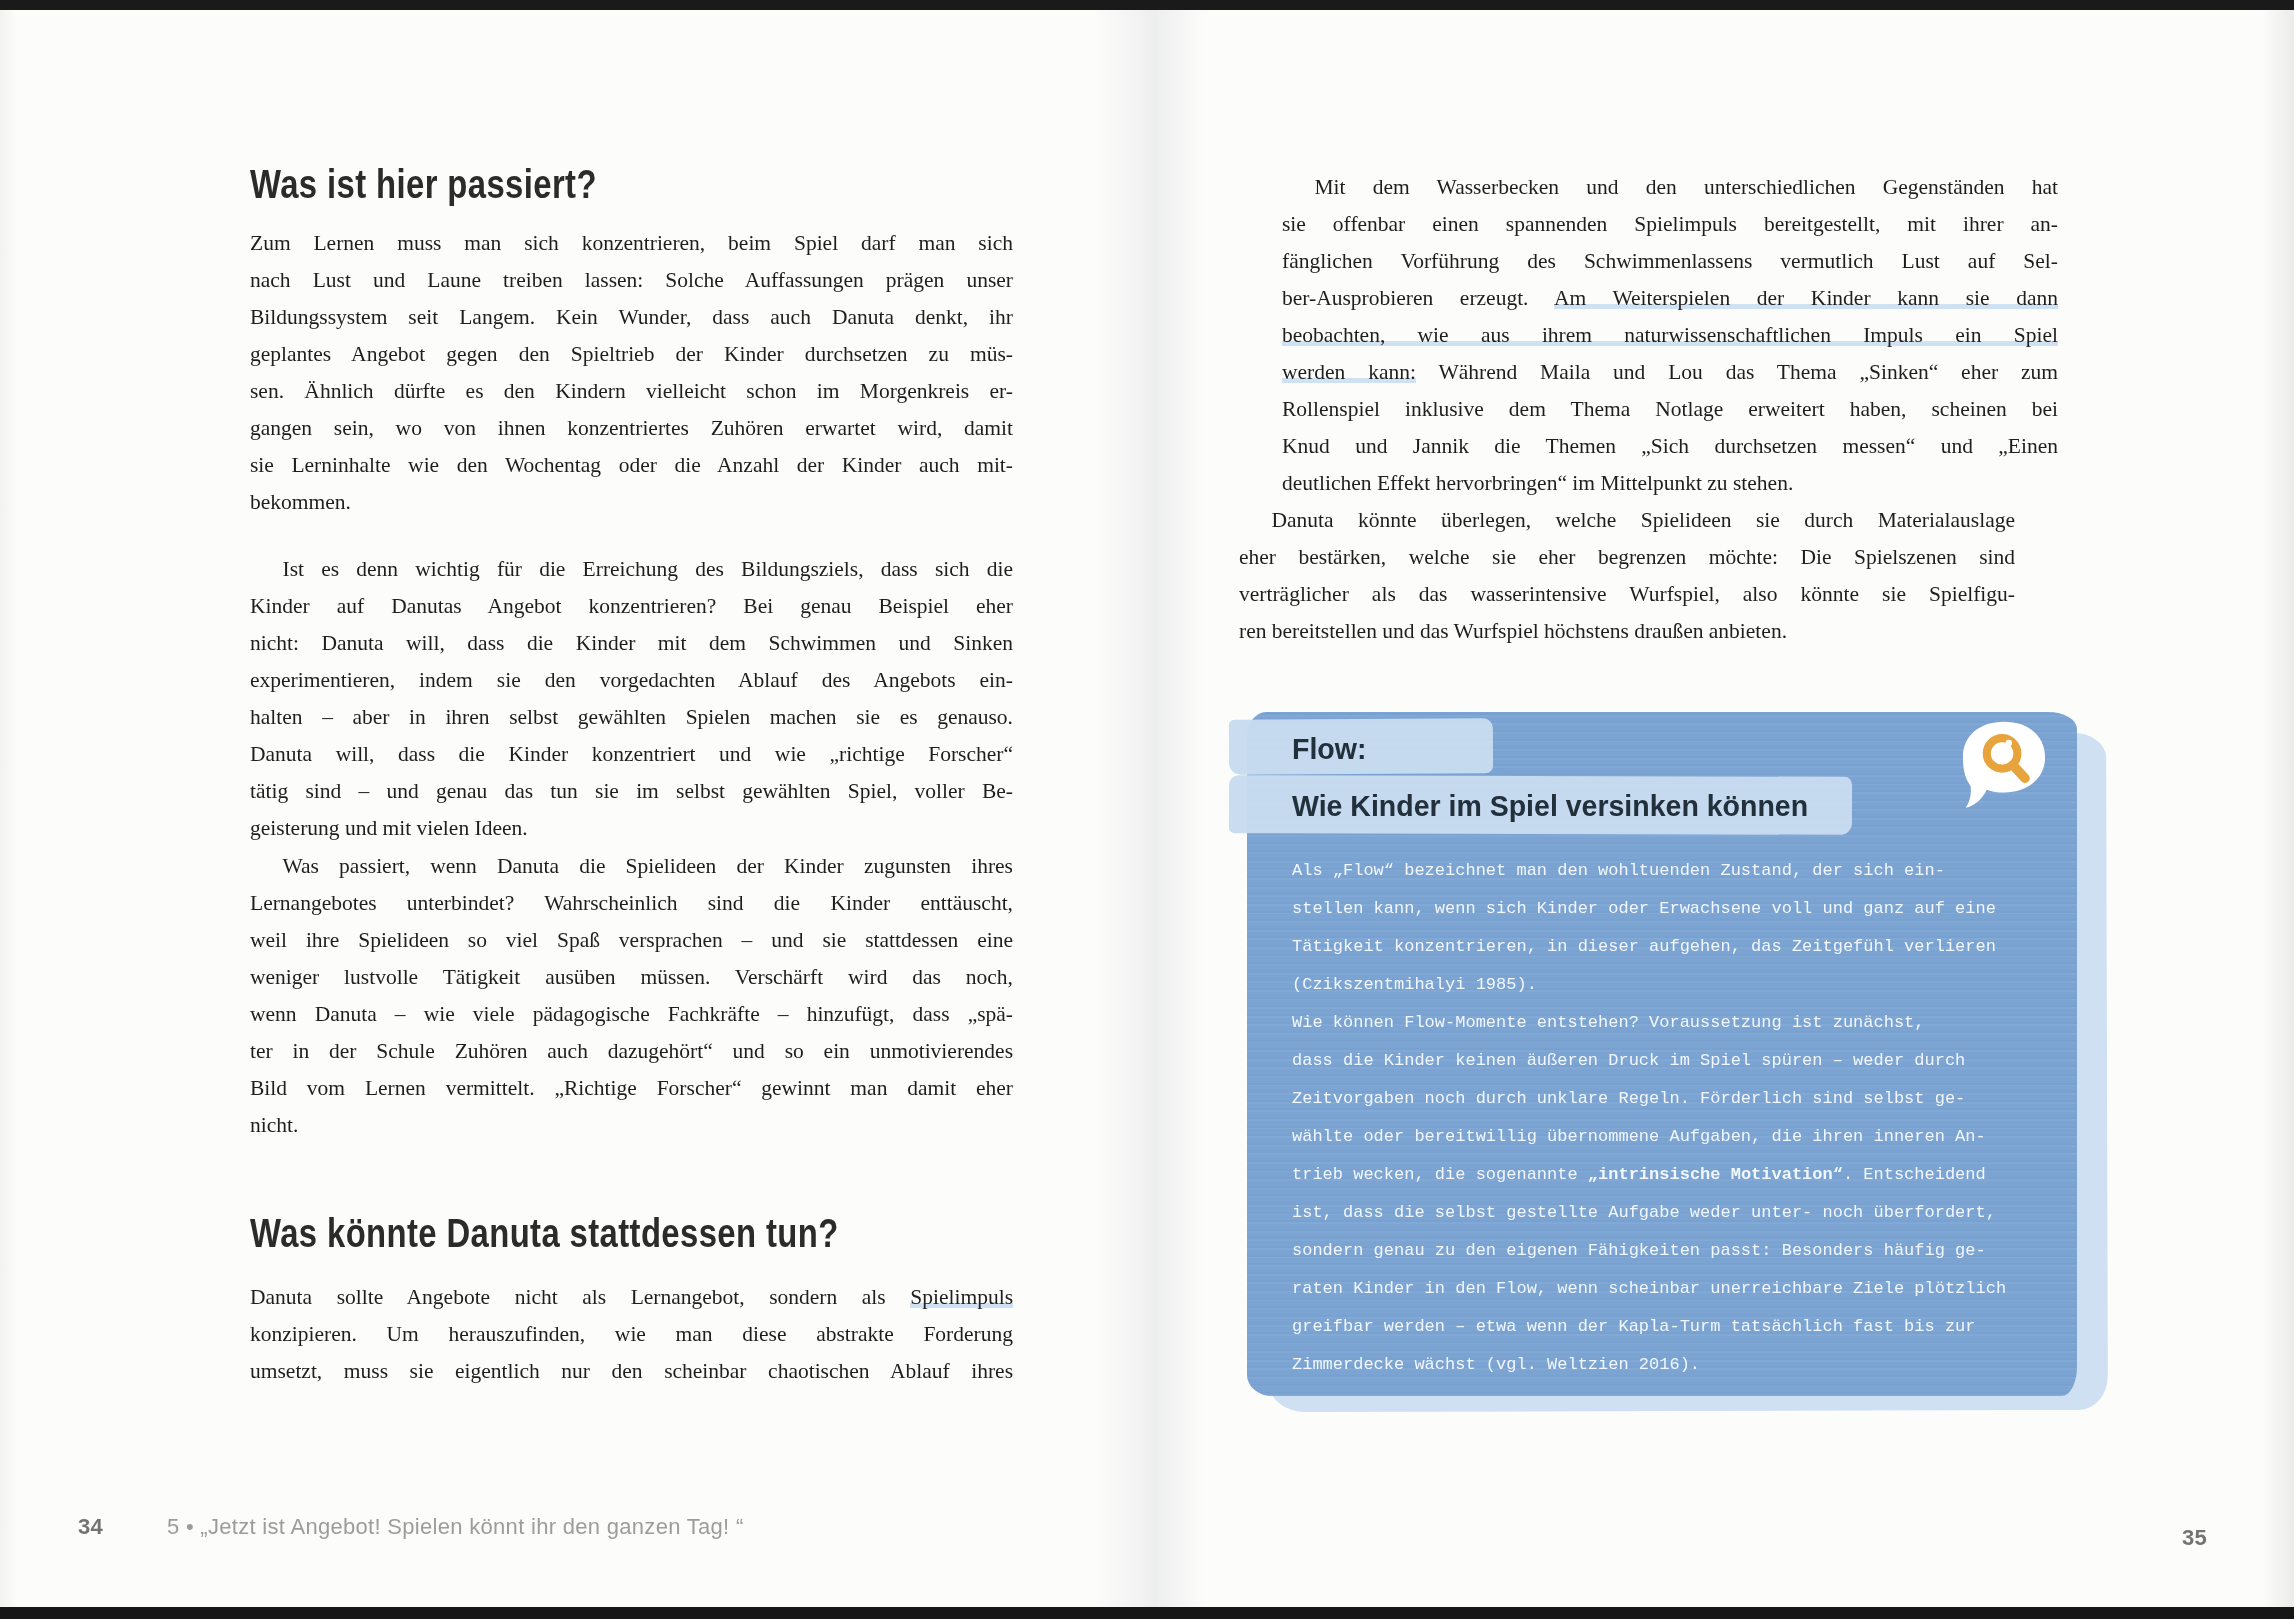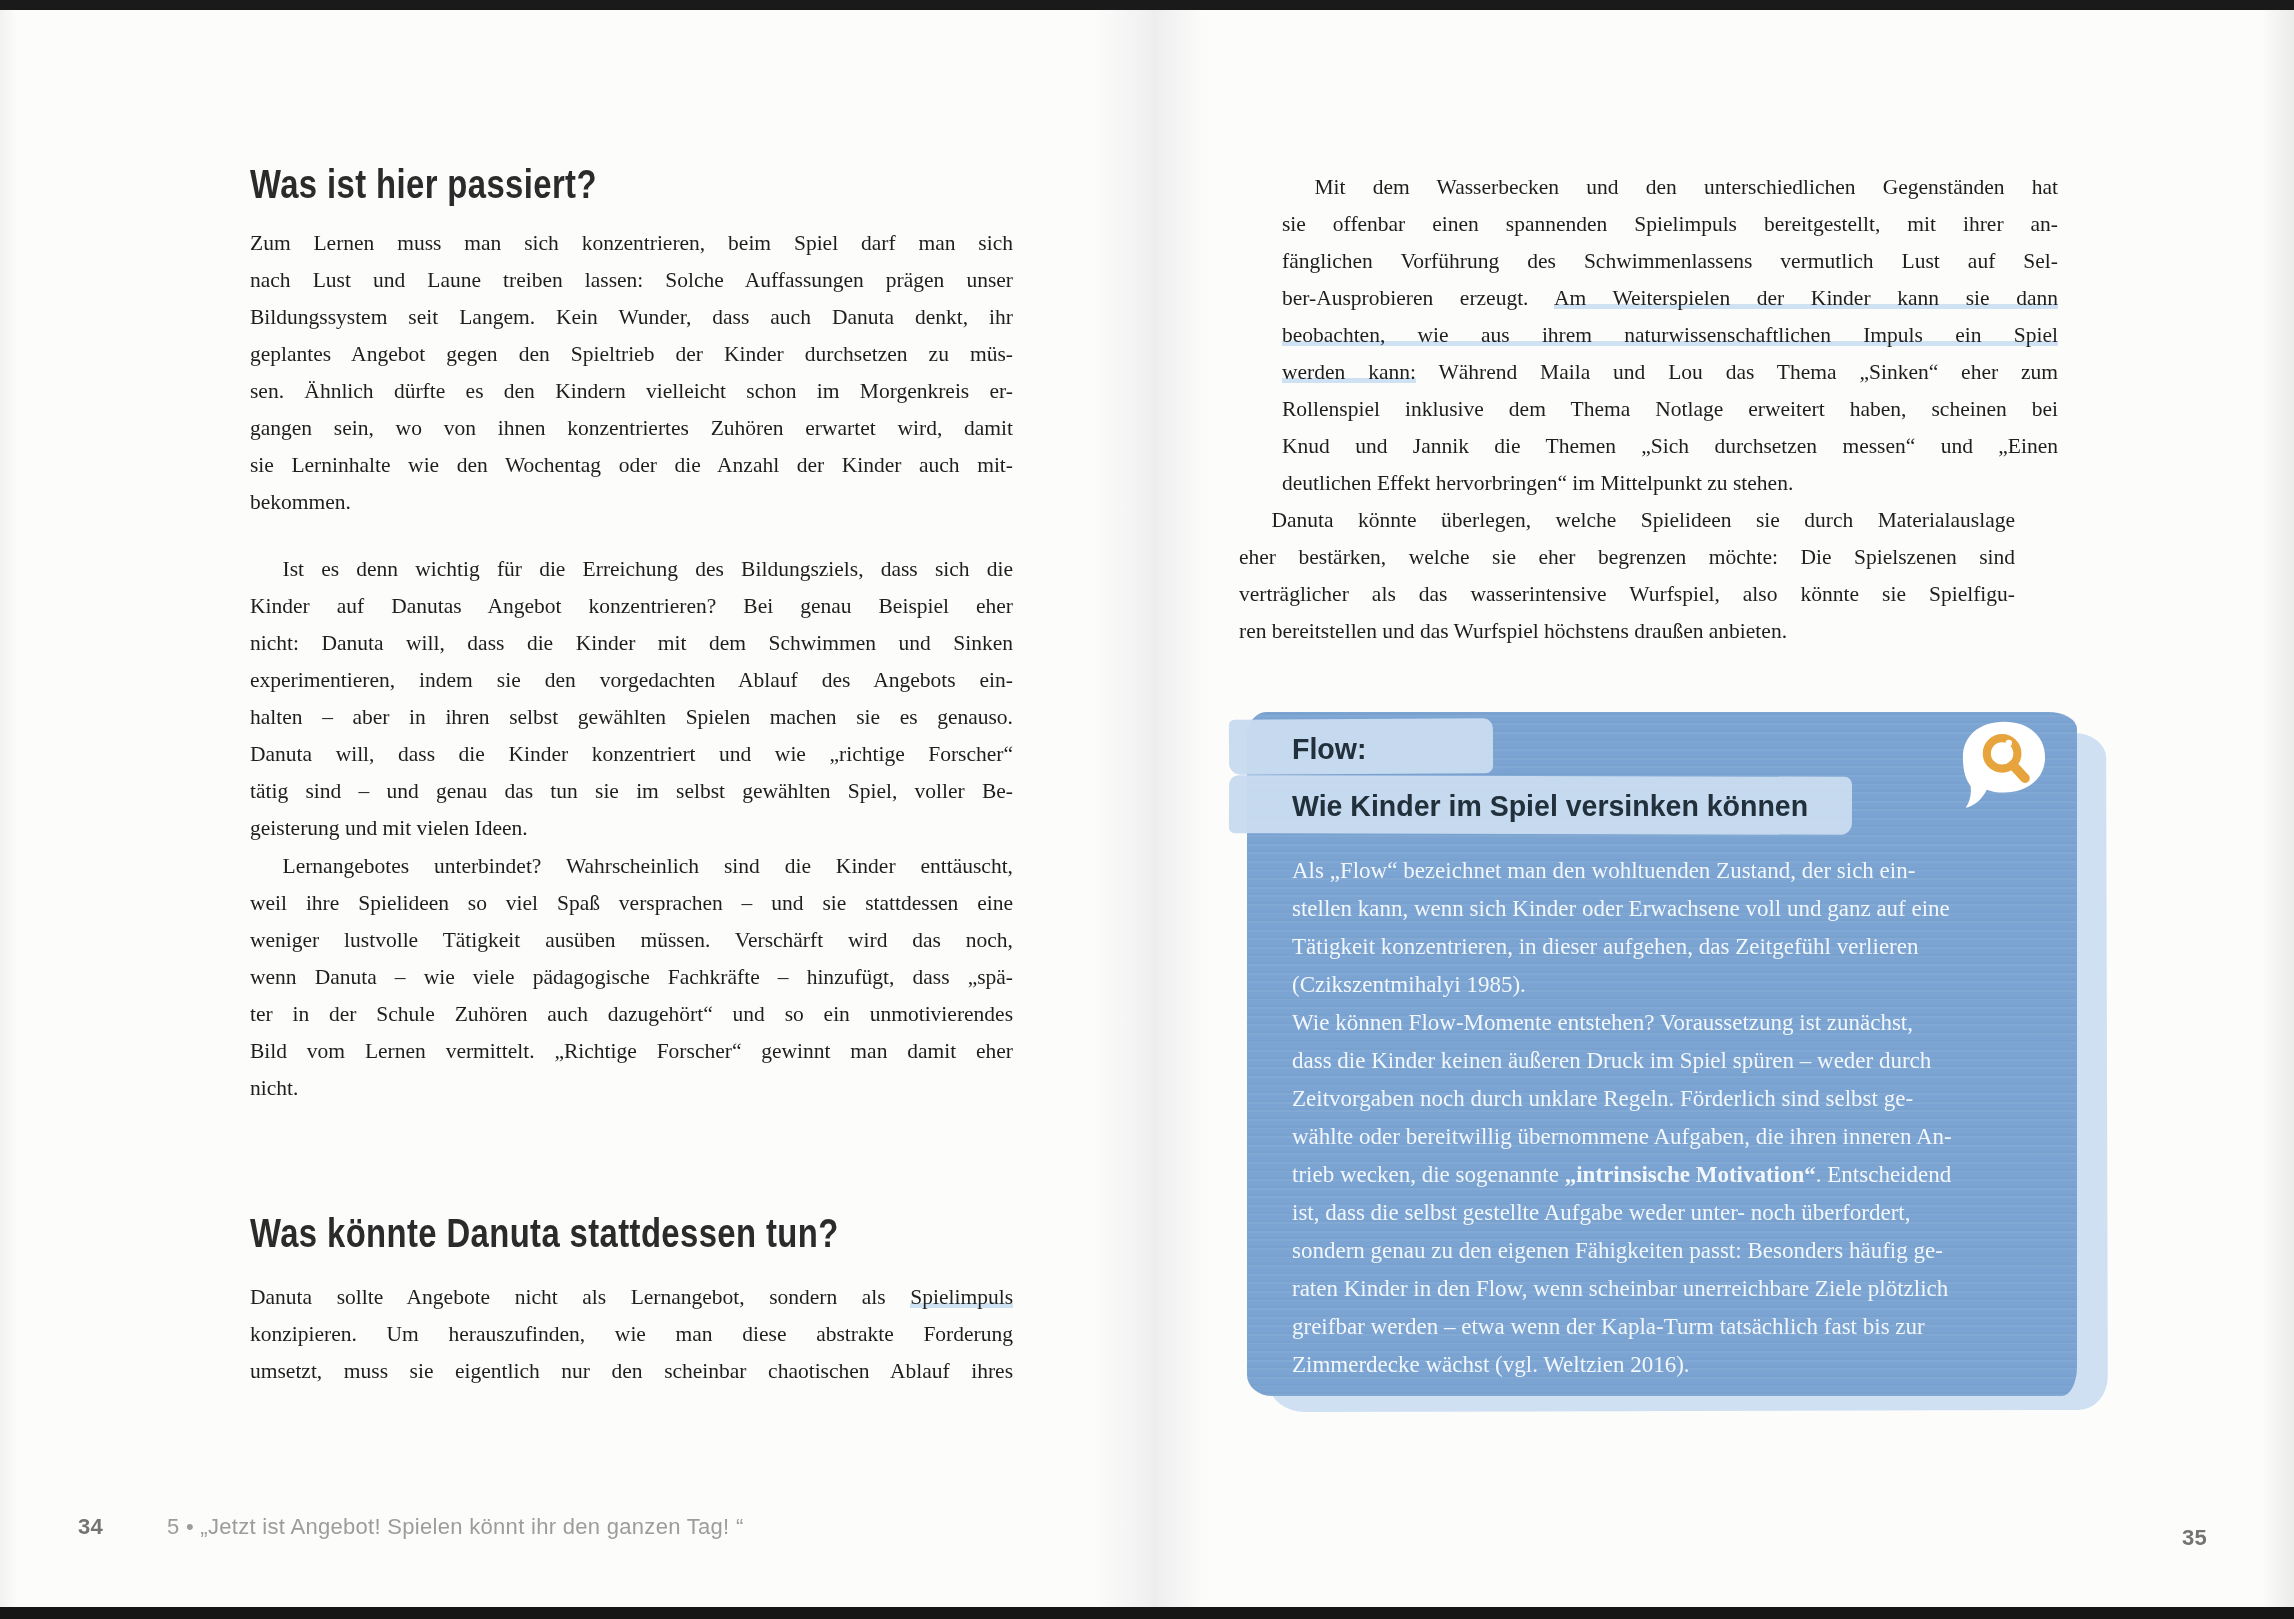--- a/index.html
+++ b/index.html
@@ -48,21 +48,21 @@
   #flow-box::after{content:"";position:absolute;inset:0;border-radius:inherit;
     background:repeating-linear-gradient(0deg, rgba(255,255,255,0.05) 0 1.9px, rgba(0,0,0,0.015) 1.9px 3.8px, rgba(255,255,255,0) 3.8px 8.6px);}
   .flow-band{position:absolute;background:#c8dbef;opacity:0.96;}
   #flow-band-1{left:1229px;top:719px;width:264px;height:55px;border-radius:5.7px 9.6px 7.6px 11.5px;transform:rotate(-0.3deg);}
   #flow-band-2{left:1229px;top:776px;width:623px;height:58px;border-radius:9.6px 7.6px 11.5px 5.7px;transform:rotate(0.15deg);}
   .box-title{position:absolute;font-family:"Liberation Sans",sans-serif;font-weight:700;color:#22303b;
     transform:scaleX(0.95);transform-origin:left top;white-space:nowrap;font-size:30px;line-height:1;}
   #box-title-1{left:1292px;top:734px;}
   #box-title-2{left:1292px;top:791px;}
   #flow-box-body{position:absolute;left:1292px;top:852px;width:774px;
-    font-family:Liberation Serif, serif;font-size:23px;line-height:38px;color:#f2f7fc;}
+    font-family:Liberation Mono, monospace;font-size:17px;line-height:38px;color:#f2f7fc;}
   #flow-box-body .line{white-space:nowrap;text-align:left;}
 
   
   #magnifier-bubble{position:absolute;left:1960px;top:719px;width:88px;height:107px;}
 
   
   .footer{position:absolute;top:1514px;font-family:"Liberation Sans",sans-serif;font-size:22px;color:#9c9c9c;white-space:nowrap;letter-spacing:0.3px;}
   .page-num{font-weight:700;color:#737373;}
   #footer-num-left{left:78px;}
   #footer-chapter{left:167px;}
@@ -92,20 +92,21 @@
       <div class="line"><span>Ist es denn wichtig für die Erreichung des Bildungsziels, dass sich die</span></div>
       <div class="line"><span>Kinder auf Danutas Angebot konzentrieren? Bei genau Beispiel eher</span></div>
       <div class="line"><span>nicht: Danuta will, dass die Kinder mit dem Schwimmen und Sinken</span></div>
       <div class="line"><span>experimentieren, indem sie den vorgedachten Ablauf des Angebots ein-</span></div>
       <div class="line"><span>halten – aber in ihren selbst gewählten Spielen machen sie es genauso.</span></div>
       <div class="line"><span>Danuta will, dass die Kinder konzentriert und wie „richtige Forscher“</span></div>
       <div class="line"><span>tätig sind – und genau das tun sie im selbst gewählten Spiel, voller Be-</span></div>
       <div class="line last"><span>geisterung und mit vielen Ideen.</span></div>
     </div>
   <div class="para justify indent" id="left-para-3">
+      <div class="line"><span>Was passiert, wenn Danuta die Spielideen der Kinder zugunsten ihres</span></div>
       <div class="line"><span>Lernangebotes unterbindet? Wahrscheinlich sind die Kinder enttäuscht,</span></div>
       <div class="line"><span>weil ihre Spielideen so viel Spaß versprachen – und sie stattdessen eine</span></div>
       <div class="line"><span>weniger lustvolle Tätigkeit ausüben müssen. Verschärft wird das noch,</span></div>
       <div class="line"><span>wenn Danuta – wie viele pädagogische Fachkräfte – hinzufügt, dass „spä-</span></div>
       <div class="line"><span>ter in der Schule Zuhören auch dazugehört“ und so ein unmotivierendes</span></div>
       <div class="line"><span>Bild vom Lernen vermittelt. „Richtige Forscher“ gewinnt man damit eher</span></div>
       <div class="line last"><span>nicht.</span></div>
     </div>
   <h1 class="heading" id="heading-2">Was könnte Danuta stattdessen tun?</h1>
   <div class="para justify" id="left-para-4">

